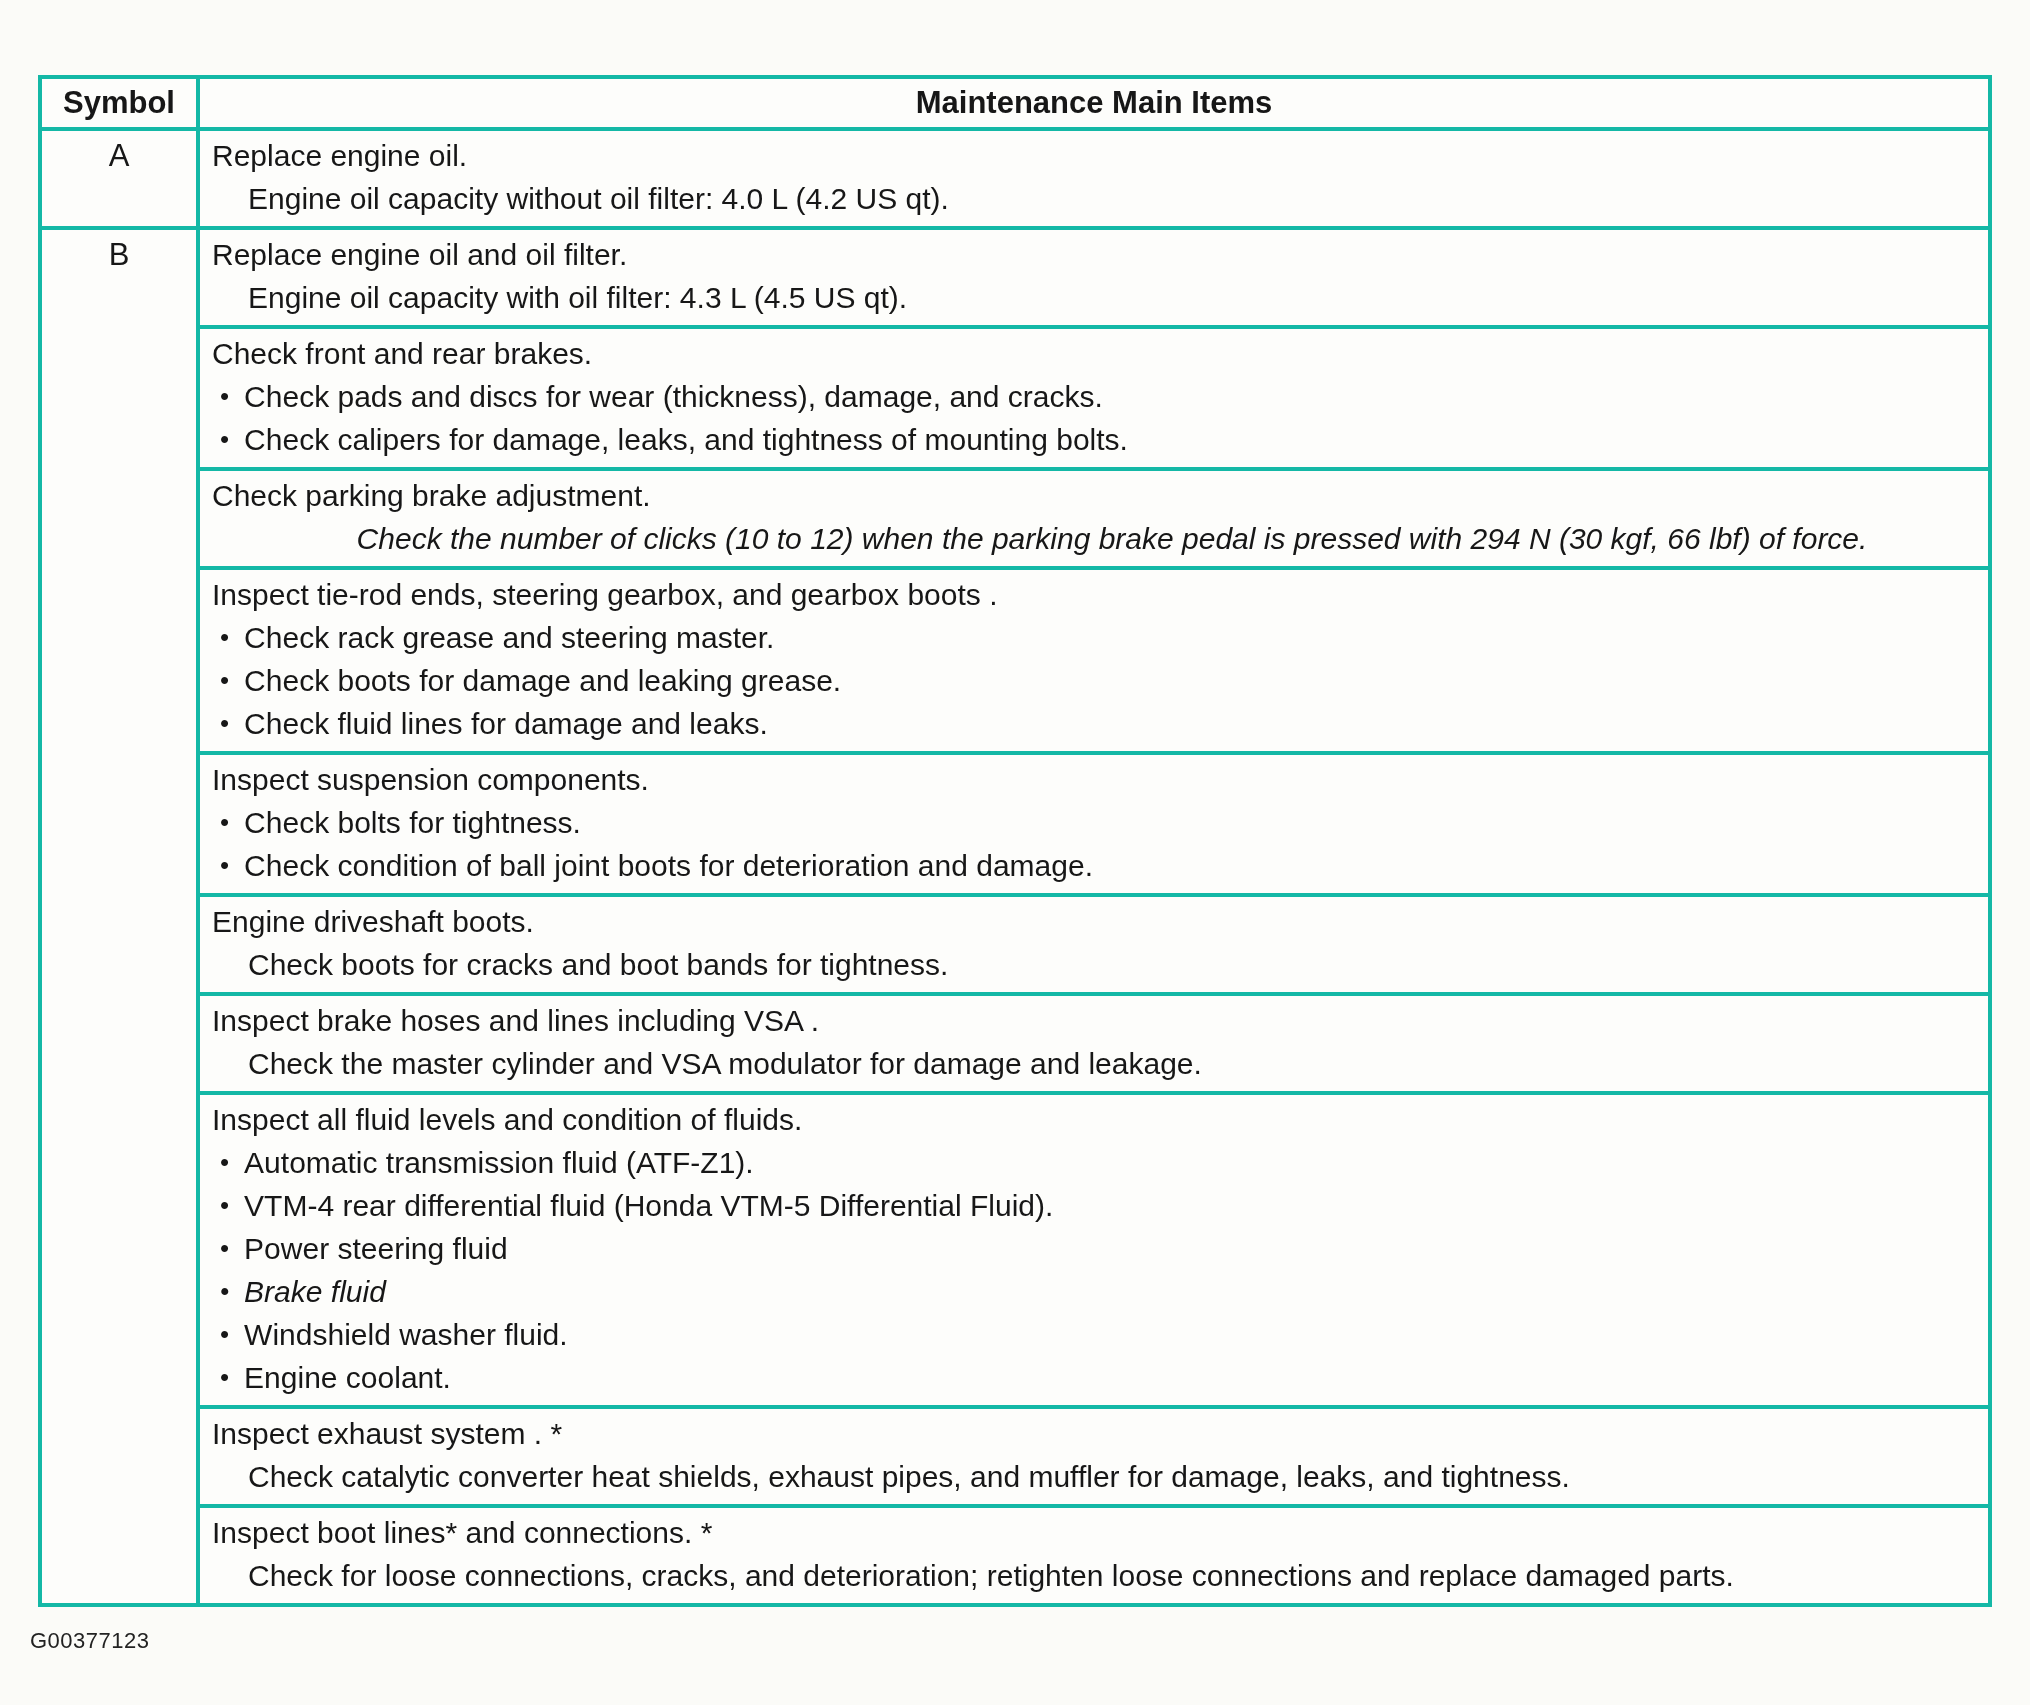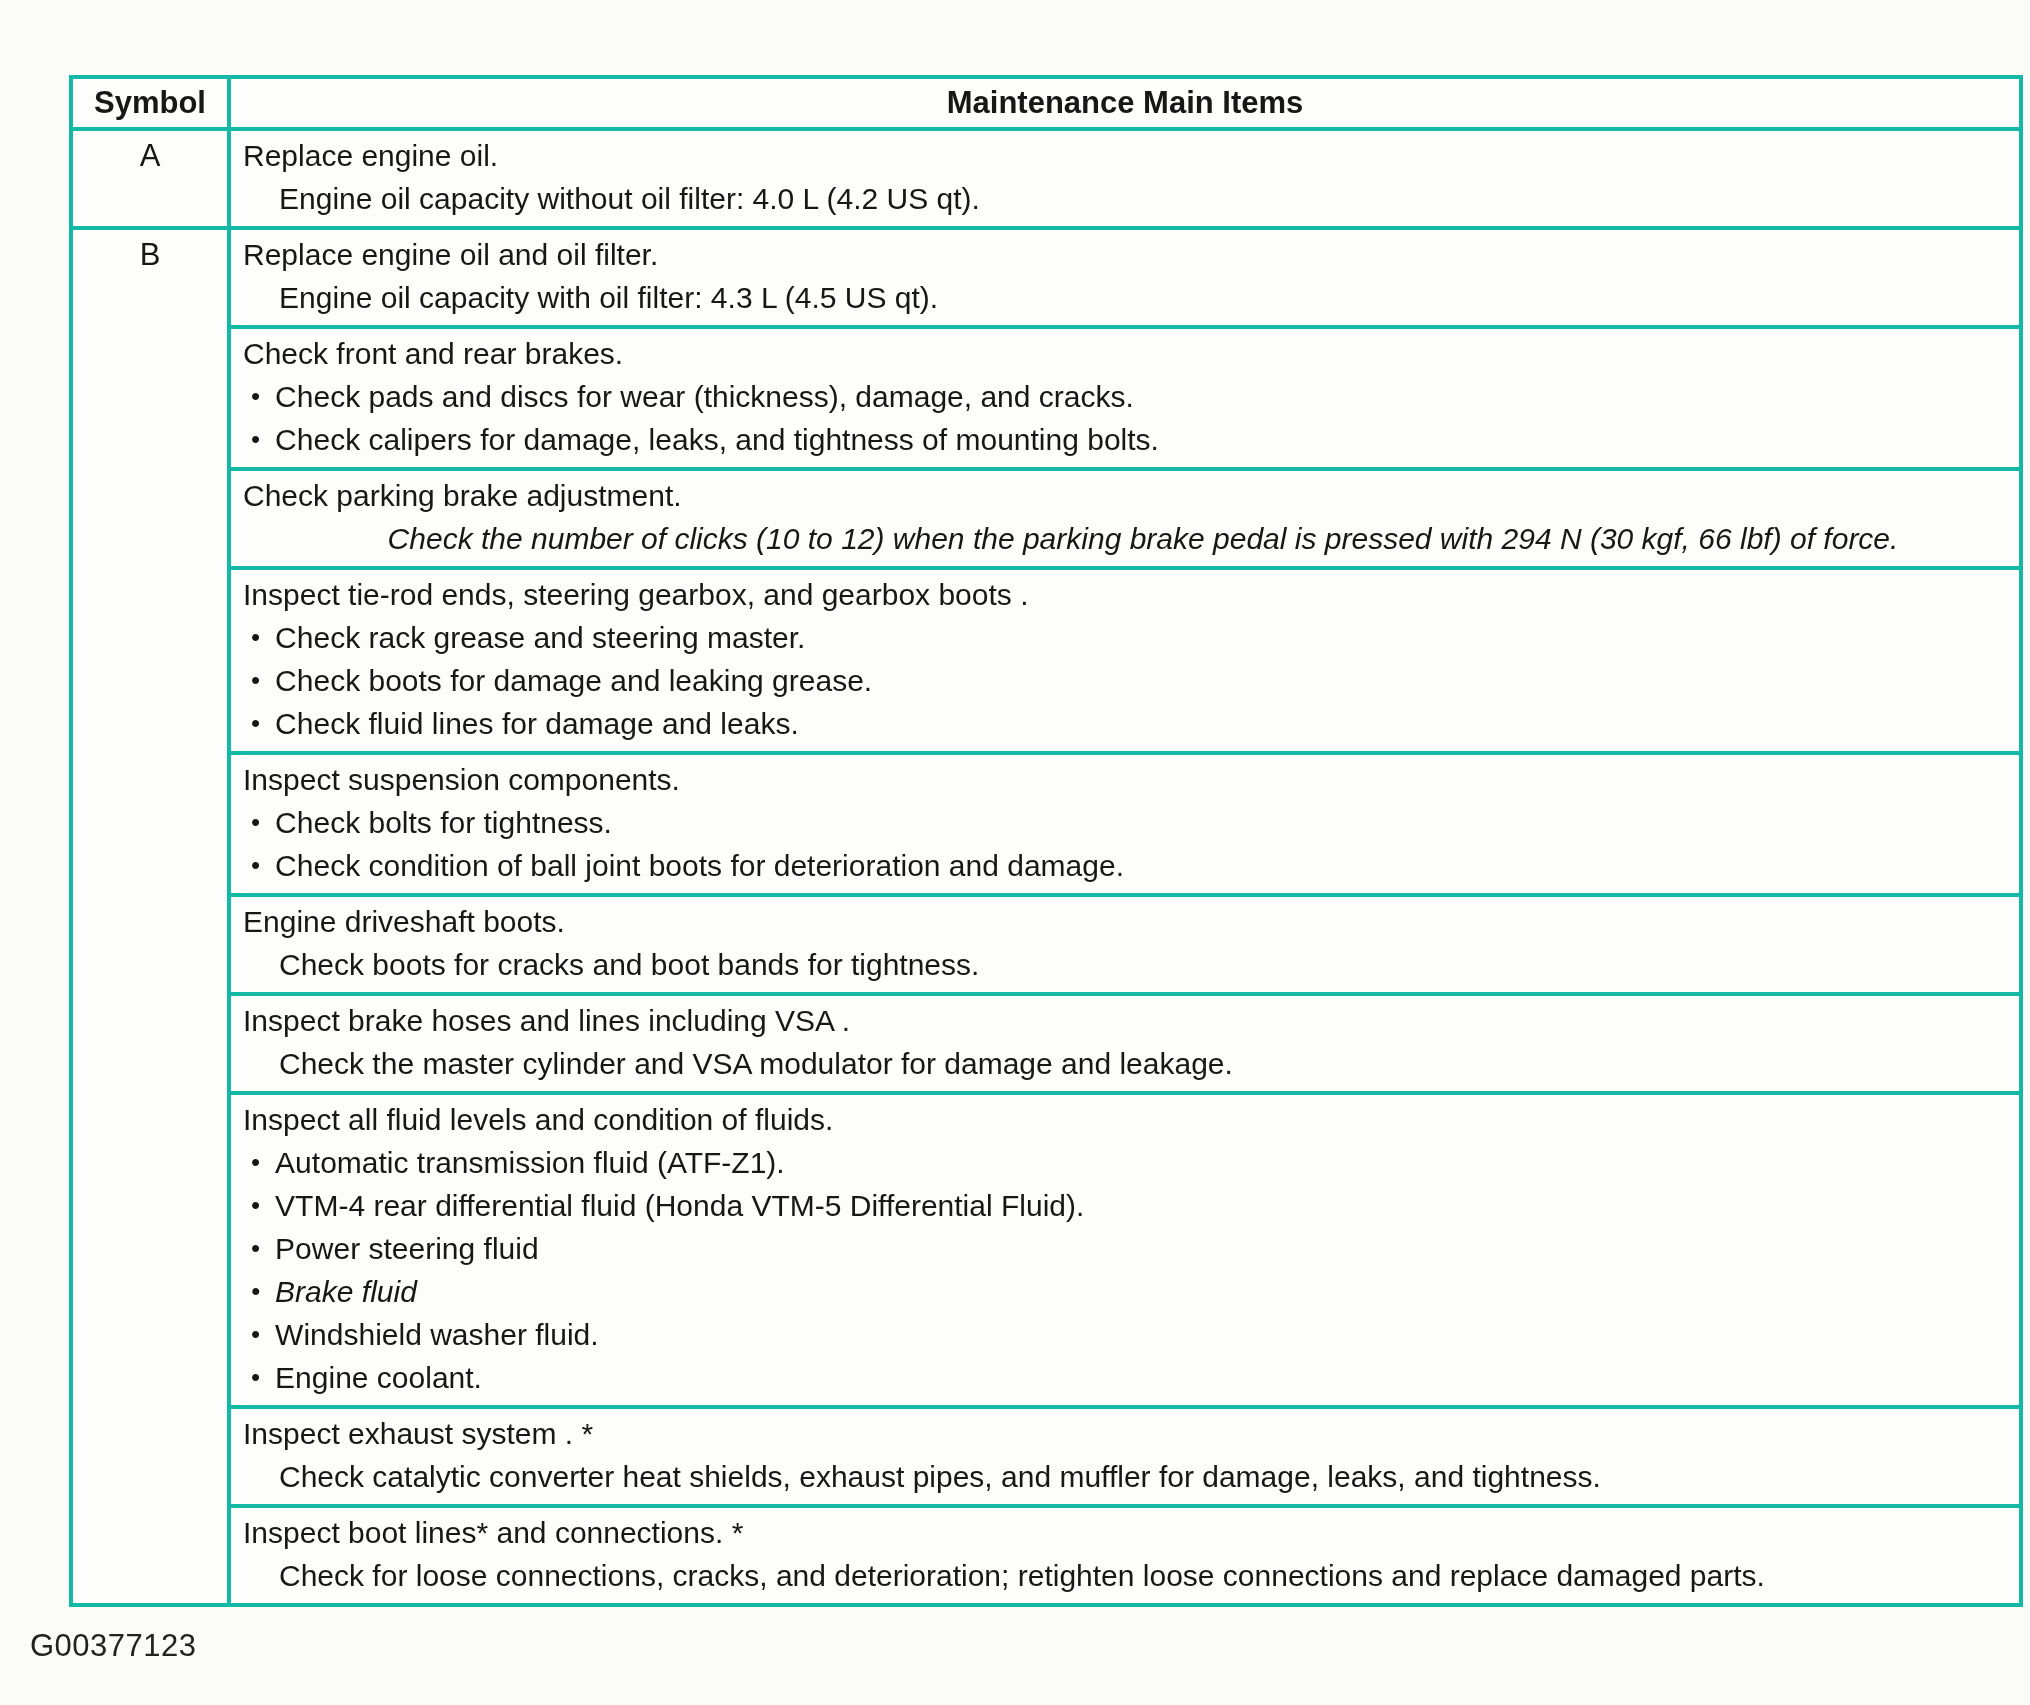--- a/index.html
+++ b/index.html
@@ -20,21 +20,20 @@
     top: 75px;
     width: 1954px;
     border-collapse: collapse;
     table-layout: fixed;
     background: #fdfdfb;
   }
   .maint-table,
   .maint-table th,
   .maint-table td {
     border: 4px solid #14b8a6;
-    margin-left: 31px;
   }
   .maint-table {
     border-width: 3px;
   }
   .maint-table th {
     font-size: 31px;
     font-weight: bold;
     text-align: center;
     padding: 4px 8px;
     line-height: 40px;
@@ -71,21 +70,21 @@
     font-size: 26px;
   }
   .line.italic {
     font-style: italic;
     text-align: center;
   }
   .figure-id {
     position: absolute;
     left: 30px;
     top: 1628px;
-    font-size: 31px;
+    font-size: 22px;
     letter-spacing: 0.5px;
     color: #222;
   }
 </style>
 </head>
 <body>
 
 <table class="maint-table">
   <thead>
     <tr>

